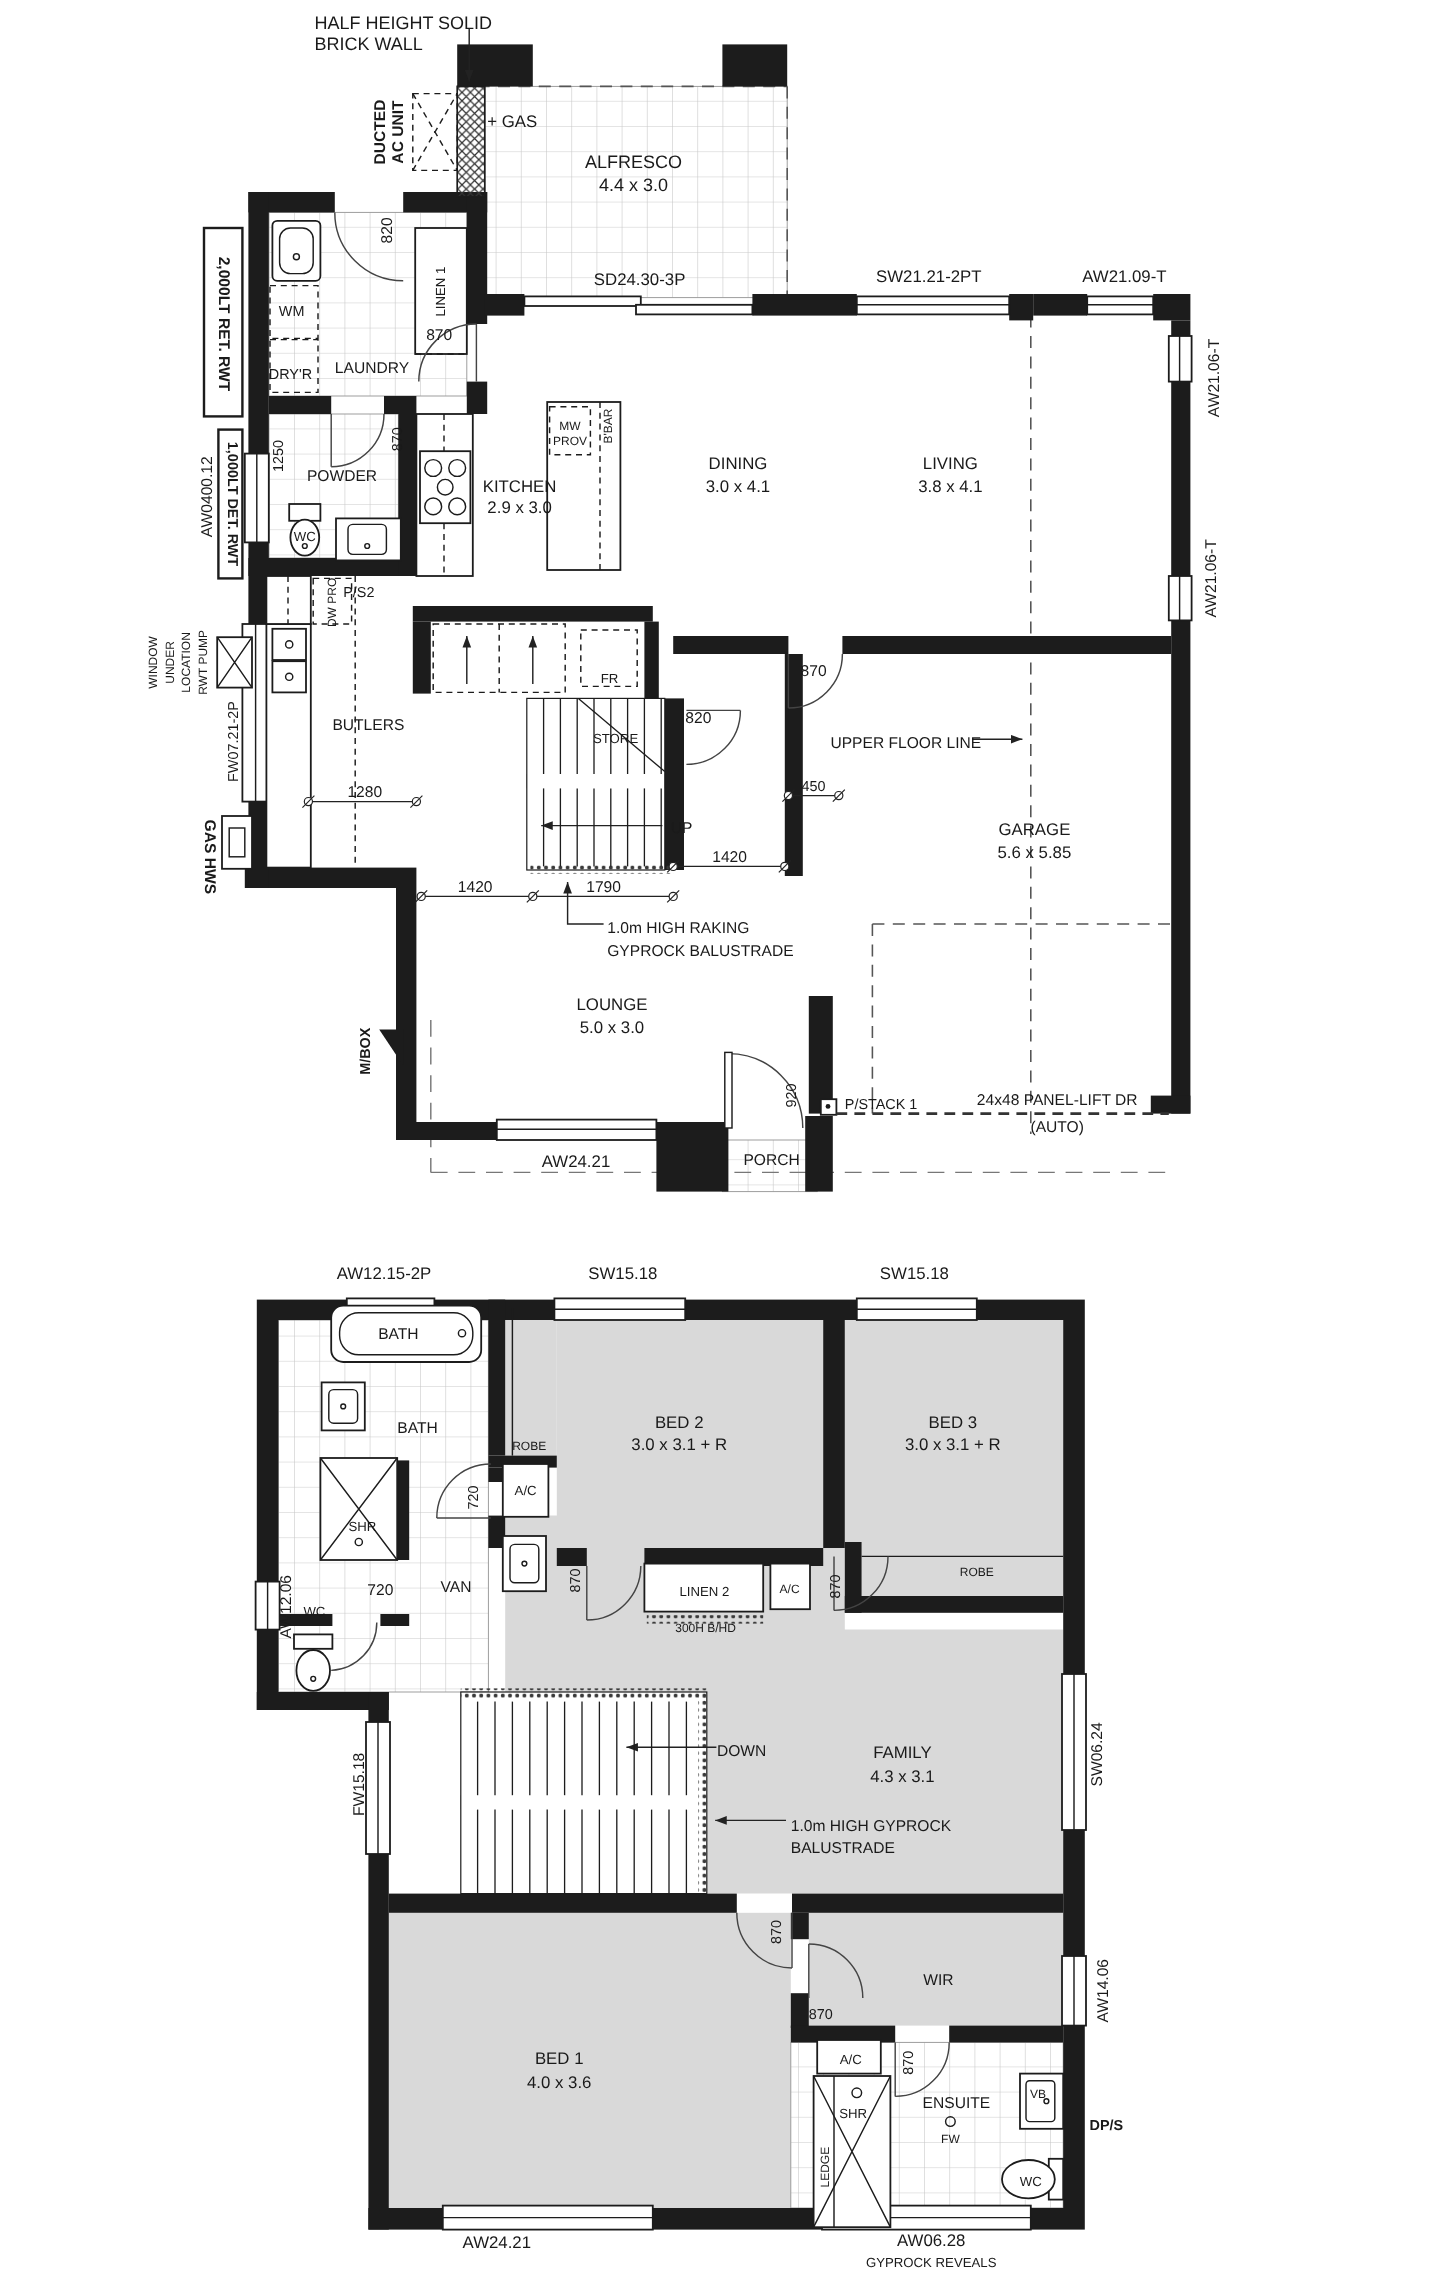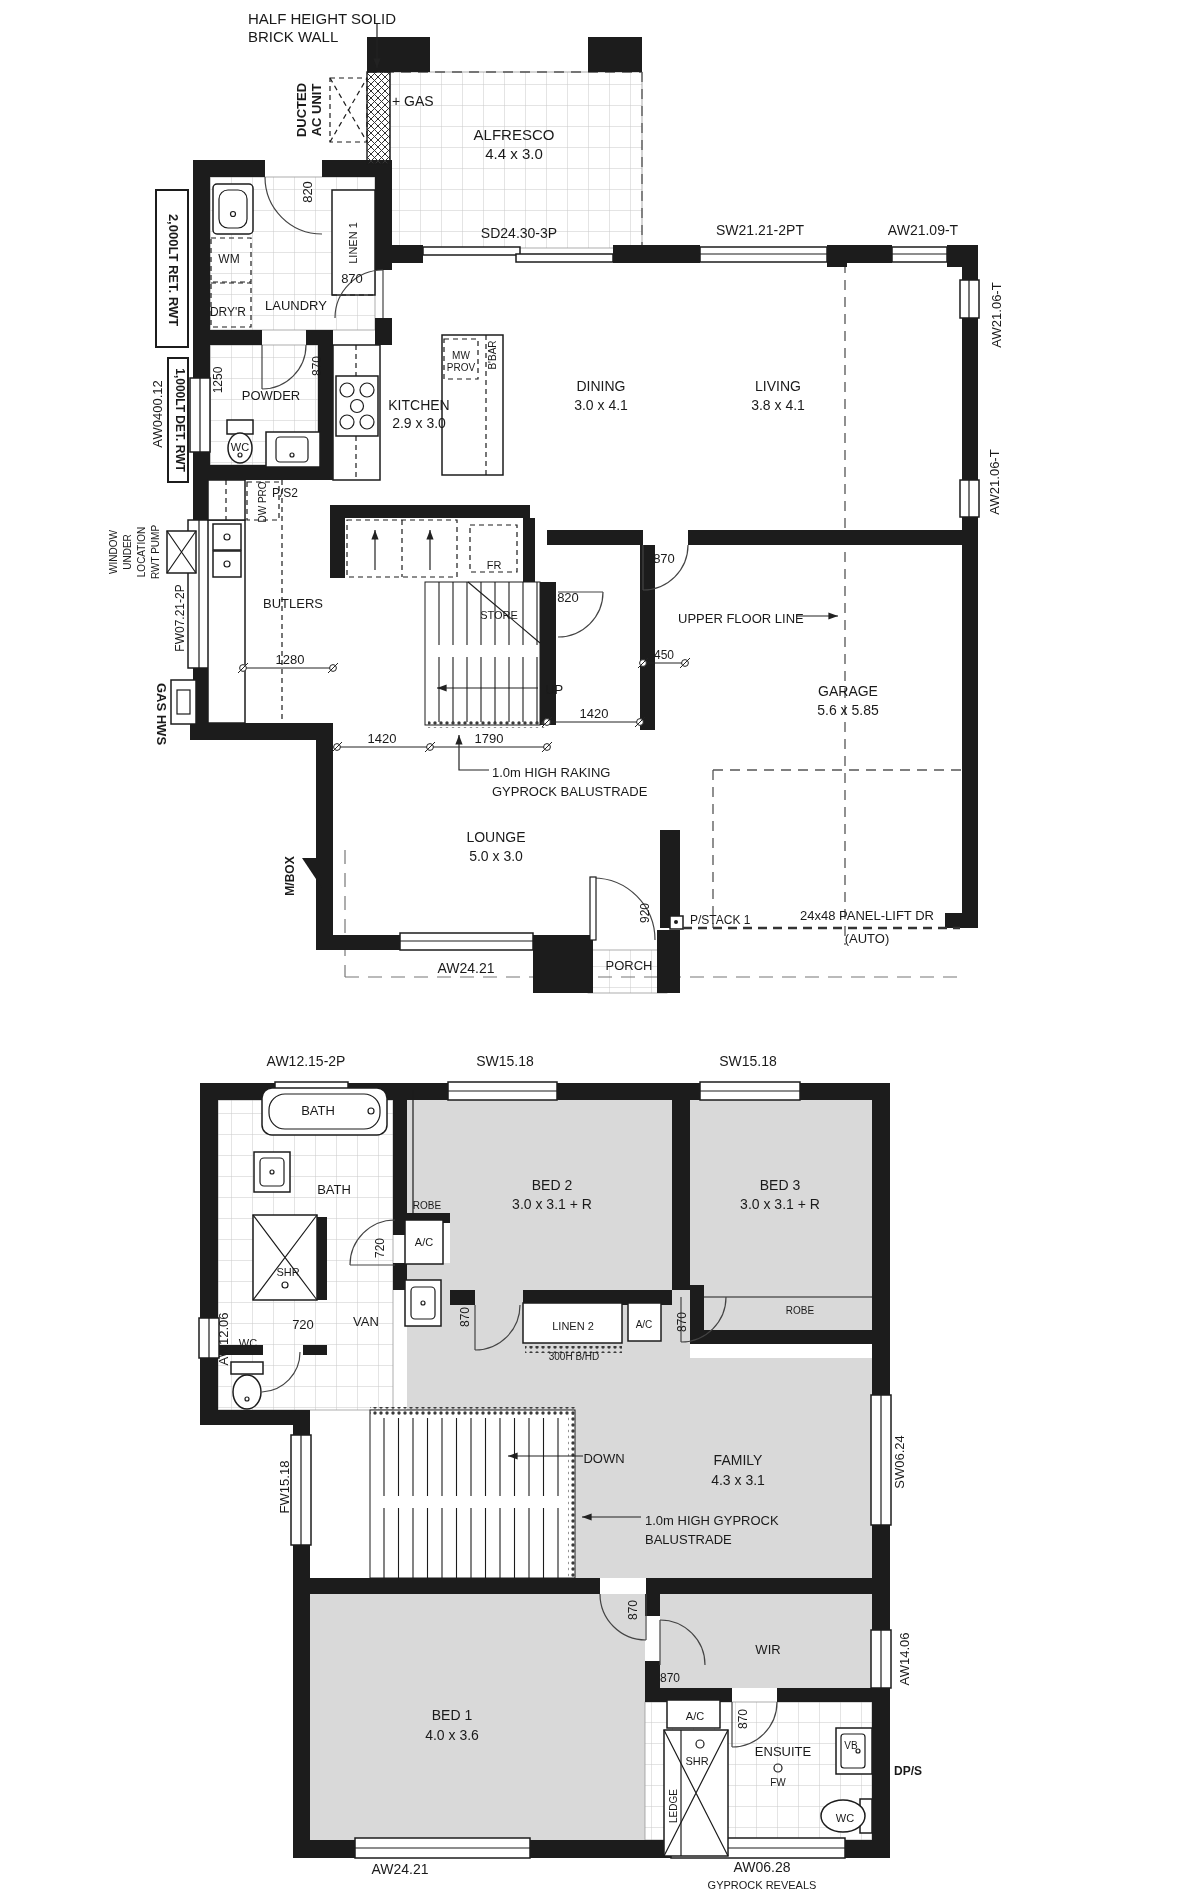--- a/index.html
+++ b/index.html
@@ -1,16 +1,16 @@
 <!DOCTYPE html>
 <html><head>
 <meta charset="utf-8">
 <style>
   html,body{margin:0;padding:0;background:#ffffff;}
-  #sheet{position:relative;width:1044px;height:1892px;background:#fff;overflow:hidden;}
+  #sheet{position:relative;width:1044px;height:1892px;background:#fff;overflow:hidden;margin-left:14px;}
   svg{position:absolute;left:0;top:0;}
   svg text{font-family:"Liberation Sans","DejaVu Sans",sans-serif;fill:#1a1a1a;}
   .wall{fill:#1c1c1c;stroke:none;}
   .fx{fill:#fff;stroke:#1c1c1c;stroke-width:1.5;}
   .fxt{fill:none;stroke:#1c1c1c;stroke-width:1.2;}
   .fxd{fill:none;stroke:#1c1c1c;stroke-width:1.2;stroke-dasharray:5 4;}
   .arc{fill:none;stroke:#444;stroke-width:1.2;}
   .leaf{fill:#fff;stroke:#1c1c1c;stroke-width:1.2;}
   .dim{stroke:#222;stroke-width:1;fill:none;}
   .ldr{stroke:#222;stroke-width:1.2;fill:none;}

